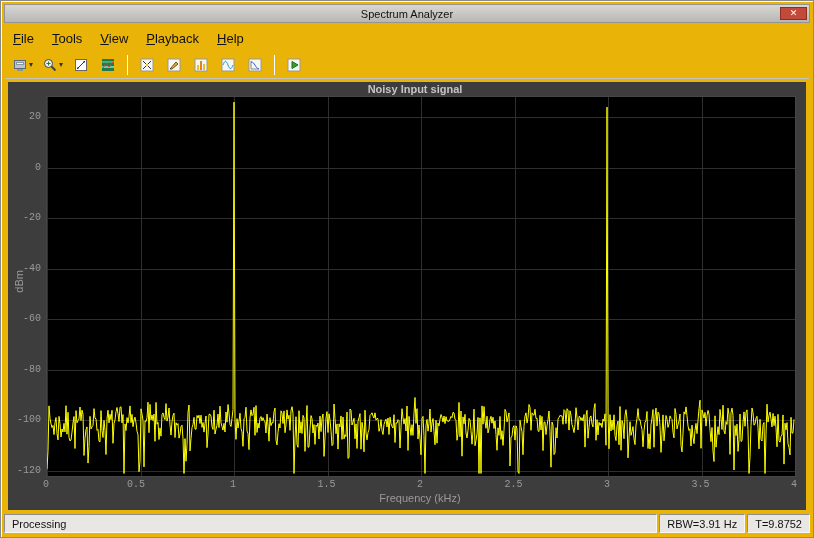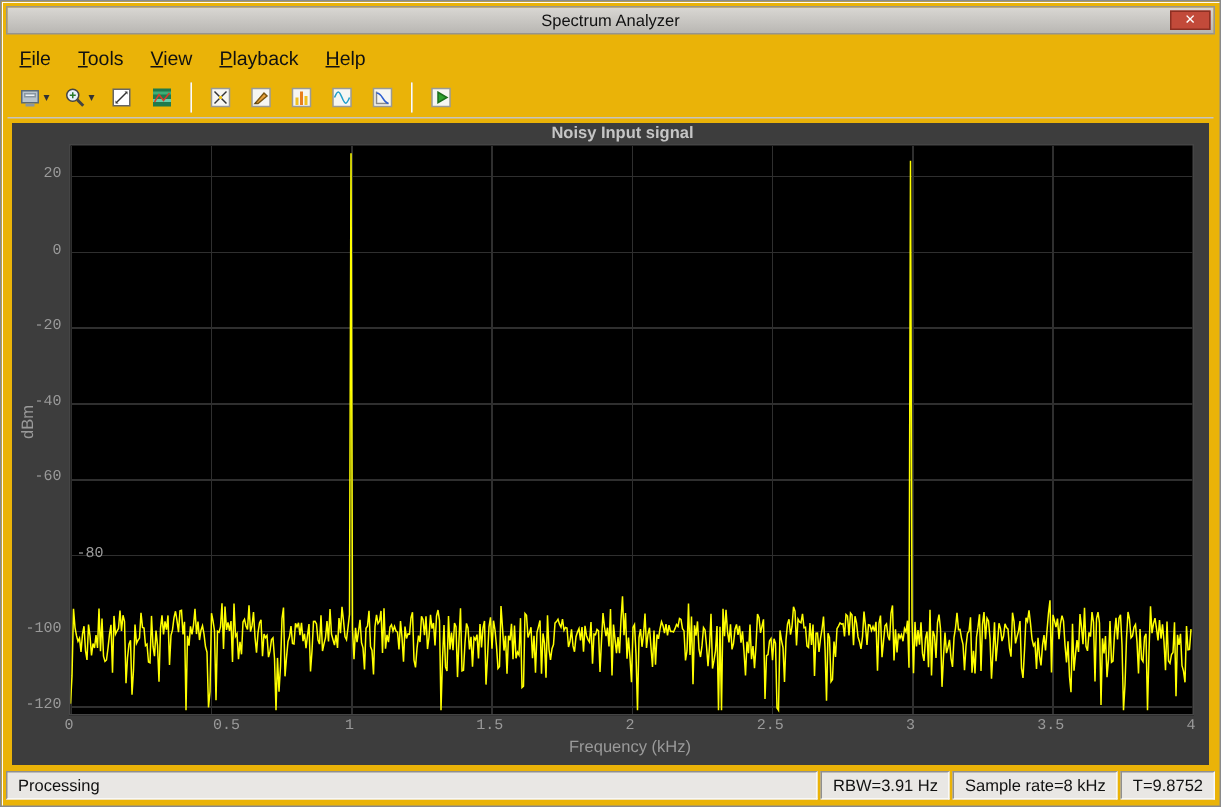--- a/index.html
+++ b/index.html
@@ -228,34 +228,33 @@
           <path d="M0 372.2 L1 353.6 L2 308.9 L3 321.4 L4 326.8 L5 330.6 L6 328.5 L7 337.6 L8 325.8 L9 320.5 L10 336.7 L11 342.9 L12 319.4 L13 326.9 L14 340.0 L15 332.0 L16 335.0 L17 326.4 L18 334.9 L19 308.7 L20 337.2 L21 315.3 L22 340.5 L23 343.9 L24 343.0 L25 335.1 L26 325.9 L27 319.5 L28 351.5 L29 313.6 L30 325.8 L31 323.7 L32 322.0 L33 310.0 L34 323.6 L35 313.2 L36 317.2 L37 358.5 L38 341.5 L39 332.4 L40 329.9 L41 366.1 L42 349.6 L43 319.3 L44 331.9 L45 329.8 L46 328.4 L47 311.6 L48 321.3 L49 321.7 L50 333.4 L51 332.4 L52 344.3 L53 344.8 L54 313.6 L55 333.8 L56 340.5 L57 323.4 L58 333.2 L59 357.5 L60 321.9 L61 313.2 L62 325.9 L63 317.3 L64 322.7 L65 313.3 L66 346.3 L67 326.5 L68 322.9 L69 314.7 L70 310.5 L71 316.8 L72 324.5 L73 310.2 L74 309.9 L75 325.9 L76 317.5 L77 376.5 L78 326.9 L79 333.5 L80 320.6 L81 325.9 L82 319.7 L83 308.9 L84 325.7 L85 317.4 L86 329.7 L87 323.1 L88 320.2 L89 325.8 L90 334.2 L91 337.8 L92 374.7 L93 364.2 L94 311.8 L95 317.0 L96 323.5 L97 369.9 L98 323.8 L99 324.5 L100 320.9 L101 305.2 L102 335.7 L103 307.4 L104 322.9 L105 318.0 L106 323.6 L107 317.1 L108 344.3 L109 305.4 L110 327.2 L111 325.4 L112 342.5 L113 330.9 L114 339.2 L115 317.7 L116 315.9 L117 320.3 L118 322.6 L119 306.6 L120 324.1 L121 320.3 L122 311.0 L123 327.8 L124 338.1 L125 324.9 L126 318.3 L127 316.2 L128 340.5 L129 325.7 L130 328.1 L131 326.6 L132 341.1 L133 337.1 L134 329.4 L135 328.2 L136 341.8 L137 376.5 L138 341.6 L139 364.2 L140 347.3 L141 315.3 L142 308.0 L143 353.9 L144 341.5 L145 330.6 L146 327.5 L147 320.4 L148 332.0 L149 332.3 L150 318.5 L151 321.0 L152 318.2 L153 326.5 L154 318.2 L155 330.4 L156 325.5 L157 335.1 L158 326.6 L159 319.0 L160 350.7 L161 337.0 L162 317.3 L163 317.2 L164 319.0 L165 329.7 L166 332.4 L167 313.2 L168 337.0 L169 332.2 L170 328.2 L171 317.1 L172 330.6 L173 309.1 L174 325.8 L175 329.5 L176 333.1 L177 326.3 L178 335.0 L179 315.0 L180 325.2 L181 307.5 L182 316.7 L183 327.6 L184 329.5 L185 321.4 L186 312.6 L187 5.1 L188 322.7 L189 342.4 L190 321.6 L191 331.1 L192 324.1 L193 316.2 L194 331.4 L195 334.9 L196 349.3 L197 321.9 L198 320.4 L199 310.2 L200 334.0 L201 336.6 L202 352.6 L203 320.8 L204 312.9 L205 318.7 L206 317.2 L207 310.3 L208 338.3 L209 308.6 L210 335.5 L211 326.2 L212 331.1 L213 321.0 L214 319.5 L215 323.7 L216 320.6 L217 323.7 L218 324.5 L219 336.0 L220 317.1 L221 328.0 L222 344.2 L223 320.7 L224 328.6 L225 325.6 L226 325.8 L227 314.8 L228 311.1 L229 343.1 L230 347.9 L231 335.3 L232 326.7 L233 331.0 L234 313.8 L235 316.1 L236 326.5 L237 313.9 L238 335.7 L239 327.7 L240 312.9 L241 322.1 L242 318.3 L243 333.3 L244 313.8 L245 309.7 L246 316.7 L247 376.5 L248 342.0 L249 319.7 L250 347.6 L251 350.3 L252 313.7 L253 336.0 L254 324.7 L255 336.5 L256 318.4 L257 320.8 L258 354.4 L259 329.2 L260 308.5 L261 350.3 L262 349.9 L263 331.5 L264 318.6 L265 321.6 L266 336.0 L267 327.5 L268 347.4 L269 328.0 L270 329.5 L271 326.1 L272 342.0 L273 319.1 L274 334.6 L275 321.6 L276 317.0 L277 359.4 L278 341.0 L279 320.9 L280 314.6 L281 335.5 L282 316.8 L283 323.0 L284 333.8 L285 348.7 L286 347.4 L287 307.0 L288 321.6 L289 336.7 L290 326.9 L291 352.1 L292 326.9 L293 329.9 L294 318.9 L295 342.4 L296 320.1 L297 341.8 L298 337.7 L299 339.6 L300 315.1 L301 361.4 L302 360.5 L303 312.0 L304 313.2 L305 328.0 L306 325.1 L307 321.2 L308 341.8 L309 326.9 L310 351.5 L311 324.5 L312 320.7 L313 316.6 L314 352.2 L315 325.3 L316 331.9 L317 354.8 L318 313.2 L319 336.0 L320 342.9 L321 335.5 L322 332.7 L323 318.4 L324 317.4 L325 315.8 L326 319.1 L327 321.1 L328 315.8 L329 323.2 L330 321.3 L331 321.7 L332 334.3 L333 330.7 L334 322.6 L335 333.6 L336 337.5 L337 327.5 L338 324.4 L339 322.1 L340 329.9 L341 321.0 L342 337.5 L343 320.2 L344 326.8 L345 329.4 L346 331.1 L347 317.7 L348 345.5 L349 325.8 L350 326.2 L351 322.6 L352 323.6 L353 351.0 L354 330.1 L355 311.7 L356 321.0 L357 327.1 L358 321.5 L359 334.0 L360 309.0 L361 353.4 L362 319.4 L363 329.2 L364 338.4 L365 327.7 L366 338.4 L367 316.2 L368 300.5 L369 326.4 L370 311.7 L371 342.1 L372 328.0 L373 341.6 L374 357.8 L375 321.3 L376 319.4 L377 338.9 L378 376.5 L379 328.0 L380 322.4 L381 334.2 L382 326.3 L383 312.0 L384 335.0 L385 325.8 L386 321.5 L387 334.7 L388 347.7 L389 323.3 L390 346.1 L391 326.0 L392 328.9 L393 322.2 L394 317.5 L395 320.1 L396 325.1 L397 319.0 L398 326.6 L399 319.7 L400 324.0 L401 323.9 L402 324.4 L403 322.1 L404 319.4 L405 320.7 L406 315.3 L407 316.0 L408 322.1 L409 323.6 L410 343.3 L411 336.8 L412 305.4 L413 339.7 L414 314.0 L415 359.2 L416 319.9 L417 326.8 L418 317.3 L419 336.0 L420 341.0 L421 333.6 L422 321.4 L423 323.0 L424 333.5 L425 347.2 L426 334.2 L427 312.2 L428 348.7 L429 343.3 L430 336.9 L431 320.4 L432 376.5 L433 320.9 L434 376.5 L435 308.9 L436 327.2 L437 309.5 L438 324.1 L439 331.3 L440 319.2 L441 335.9 L442 332.0 L443 322.5 L444 319.3 L445 326.2 L446 320.2 L447 331.5 L448 323.9 L449 337.3 L450 353.3 L451 330.8 L452 338.4 L453 319.4 L454 342.4 L455 333.7 L456 348.4 L457 333.3 L458 312.4 L459 314.8 L460 324.9 L461 320.5 L462 315.9 L463 369.0 L464 340.1 L465 339.4 L466 330.3 L467 328.7 L468 343.1 L469 328.8 L470 331.9 L471 375.0 L472 376.5 L473 323.3 L474 329.9 L475 334.7 L476 357.7 L477 329.4 L478 319.1 L479 315.8 L480 326.1 L481 320.8 L482 307.5 L483 310.4 L484 333.3 L485 315.8 L486 317.6 L487 318.2 L488 312.3 L489 321.5 L490 321.2 L491 333.8 L492 334.6 L493 318.3 L494 333.0 L495 319.4 L496 353.6 L497 325.1 L498 325.0 L499 337.6 L500 328.8 L501 322.5 L502 314.0 L503 334.7 L504 370.2 L505 325.1 L506 328.1 L507 357.5 L508 356.0 L509 330.7 L510 341.0 L511 322.1 L512 320.4 L513 318.3 L514 319.1 L515 318.8 L516 327.3 L517 312.7 L518 313.7 L519 326.6 L520 311.7 L521 313.0 L522 333.1 L523 313.8 L524 318.3 L525 327.6 L526 330.8 L527 335.6 L528 327.5 L529 310.7 L530 320.4 L531 332.9 L532 319.5 L533 319.8 L534 323.4 L535 320.7 L536 323.8 L537 317.5 L538 350.1 L539 318.5 L540 313.4 L541 341.2 L542 330.6 L543 320.2 L544 318.9 L545 327.1 L546 329.9 L547 311.8 L548 306.6 L549 343.3 L550 322.6 L551 337.9 L552 325.3 L553 328.4 L554 326.1 L555 330.5 L556 322.0 L557 324.2 L558 316.8 L559 348.2 L560 10.1 L561 316.0 L562 351.8 L563 317.6 L564 334.0 L565 323.1 L566 332.8 L567 317.8 L568 338.6 L569 343.6 L570 328.5 L571 324.1 L572 347.8 L573 309.5 L574 353.3 L575 323.6 L576 327.0 L577 341.7 L578 318.1 L579 312.7 L580 322.2 L581 360.9 L582 340.8 L583 324.7 L584 338.4 L585 334.5 L586 329.6 L587 341.9 L588 347.6 L589 328.1 L590 321.7 L591 311.6 L592 322.8 L593 322.6 L594 328.4 L595 332.5 L596 349.8 L597 333.8 L598 325.2 L599 323.8 L600 314.5 L601 351.5 L602 336.8 L603 352.0 L604 327.8 L605 321.1 L606 312.5 L607 350.3 L608 319.2 L609 311.1 L610 329.1 L611 315.1 L612 316.9 L613 328.6 L614 355.4 L615 337.5 L616 317.9 L617 343.8 L618 332.0 L619 318.5 L620 322.1 L621 330.4 L622 327.2 L623 318.9 L624 321.4 L625 322.4 L626 335.2 L627 340.8 L628 311.5 L629 317.2 L630 331.9 L631 327.6 L632 323.8 L633 317.0 L634 348.4 L635 354.9 L636 336.5 L637 314.8 L638 317.2 L639 309.9 L640 318.6 L641 328.9 L642 333.5 L643 331.8 L644 349.0 L645 328.2 L646 340.2 L647 346.6 L648 333.3 L649 326.4 L650 336.6 L651 323.4 L652 311.7 L653 303.2 L654 351.3 L655 312.9 L656 316.9 L657 321.1 L658 315.4 L659 329.1 L660 318.7 L661 313.4 L662 317.1 L663 333.1 L664 344.6 L665 330.5 L666 354.1 L667 364.5 L668 318.8 L669 350.2 L670 338.9 L671 329.7 L672 337.6 L673 312.4 L674 321.1 L675 332.5 L676 308.2 L677 333.9 L678 336.9 L679 324.6 L680 327.4 L681 311.1 L682 317.8 L683 357.4 L684 315.6 L685 311.1 L686 318.3 L687 373.0 L688 328.6 L689 338.6 L690 327.1 L691 354.4 L692 342.7 L693 317.0 L694 344.5 L695 343.7 L696 325.6 L697 314.9 L698 329.3 L699 315.2 L700 312.9 L701 332.8 L702 376.5 L703 359.7 L704 328.6 L705 311.0 L706 315.8 L707 328.2 L708 327.0 L709 321.1 L710 319.3 L711 330.9 L712 351.9 L713 322.3 L714 342.4 L715 344.0 L716 327.8 L717 325.5 L718 376.5 L719 337.1 L720 307.2 L721 325.1 L722 318.7 L723 315.1 L724 322.1 L725 329.9 L726 316.4 L727 328.7 L728 319.2 L729 330.8 L730 349.8 L731 317.3 L732 343.7 L733 345.2 L734 339.3 L735 338.0 L736 317.9 L737 367.1 L738 326.2 L739 332.9 L740 325.6 L741 346.8 L742 350.4 L743 357.9 L744 320.3 L745 336.2 L746 335.9 L747 322.4 " fill="none" stroke="#ffff00" stroke-width="1"></path>
         </svg>
     </div>
     <span class="ylabel" style="top: 187.5px;">dBm</span>
     <span class="xlabel" style="left: 38px; width: 748px; top: 410px;">Frequency (kHz)</span>
   <span class="tick ytick" style="top: 29.2133px;">20</span>
       <span class="tick ytick" style="top: 79.7467px;">0</span>
       <span class="tick ytick" style="top: 130.28px;">-20</span>
       <span class="tick ytick" style="top: 180.813px;">-40</span>
       <span class="tick ytick" style="top: 231.347px;">-60</span>
-      <span class="tick ytick" style="top: 281.88px; margin-left: 28px;">-80</span>
+      <span class="tick ytick" style="top: 281.88px;">-80</span>
       <span class="tick ytick" style="top: 332.413px;">-100</span>
       <span class="tick ytick" style="top: 382.947px;">-120</span>
       <span class="tick xtick" style="left: 18px; top: 397px;">0</span>
-      <span class="tick xtick" style="left: 123px; top: 397px;">0.5</span>
+      <span class="tick xtick" style="left: 108px; top: 397px;">0.5</span>
       <span class="tick xtick" style="left: 205px; top: 397px;">1</span>
       <span class="tick xtick" style="left: 298.5px; top: 397px;">1.5</span>
       <span class="tick xtick" style="left: 392px; top: 397px;">2</span>
       <span class="tick xtick" style="left: 485.5px; top: 397px;">2.5</span>
       <span class="tick xtick" style="left: 579px; top: 397px;">3</span>
       <span class="tick xtick" style="left: 672.5px; top: 397px;">3.5</span>
       <span class="tick xtick" style="left: 766px; top: 397px;">4</span>
     </div>
 
   <div class="statusbar">
     <span class="status-cell status-msg">Processing</span>
     <span class="status-cell">RBW=3.91 Hz</span>
-    <span class="status-cell">Sample rate=8 kHz</span>
     <span class="status-cell">T=9.8752</span>
   </div>
 
 </div>
 
 </body></html>

